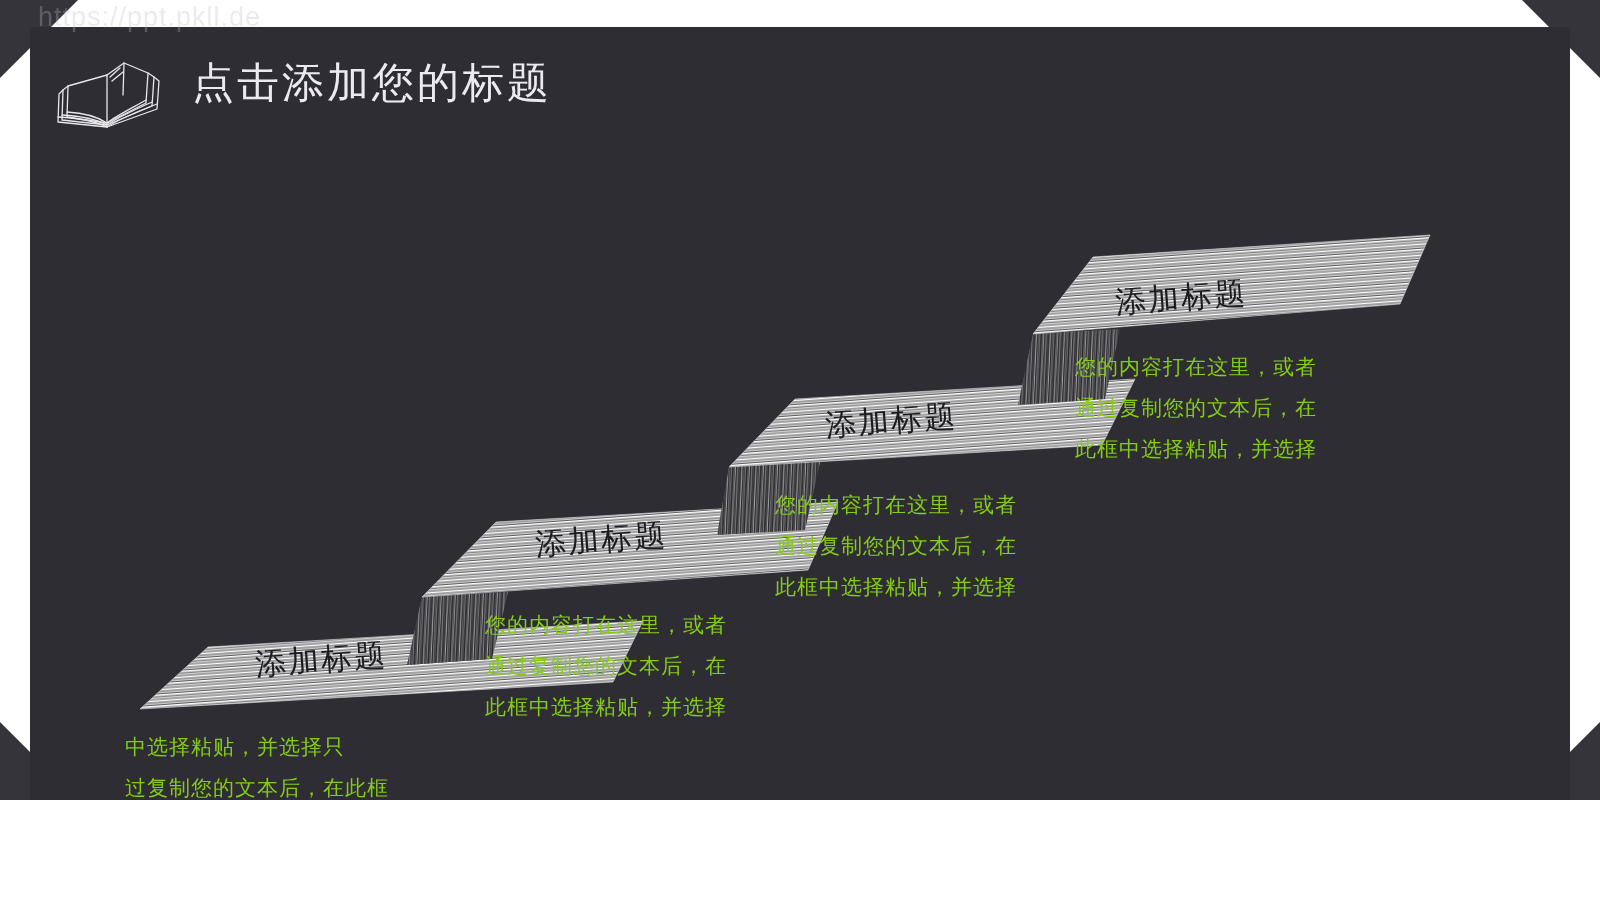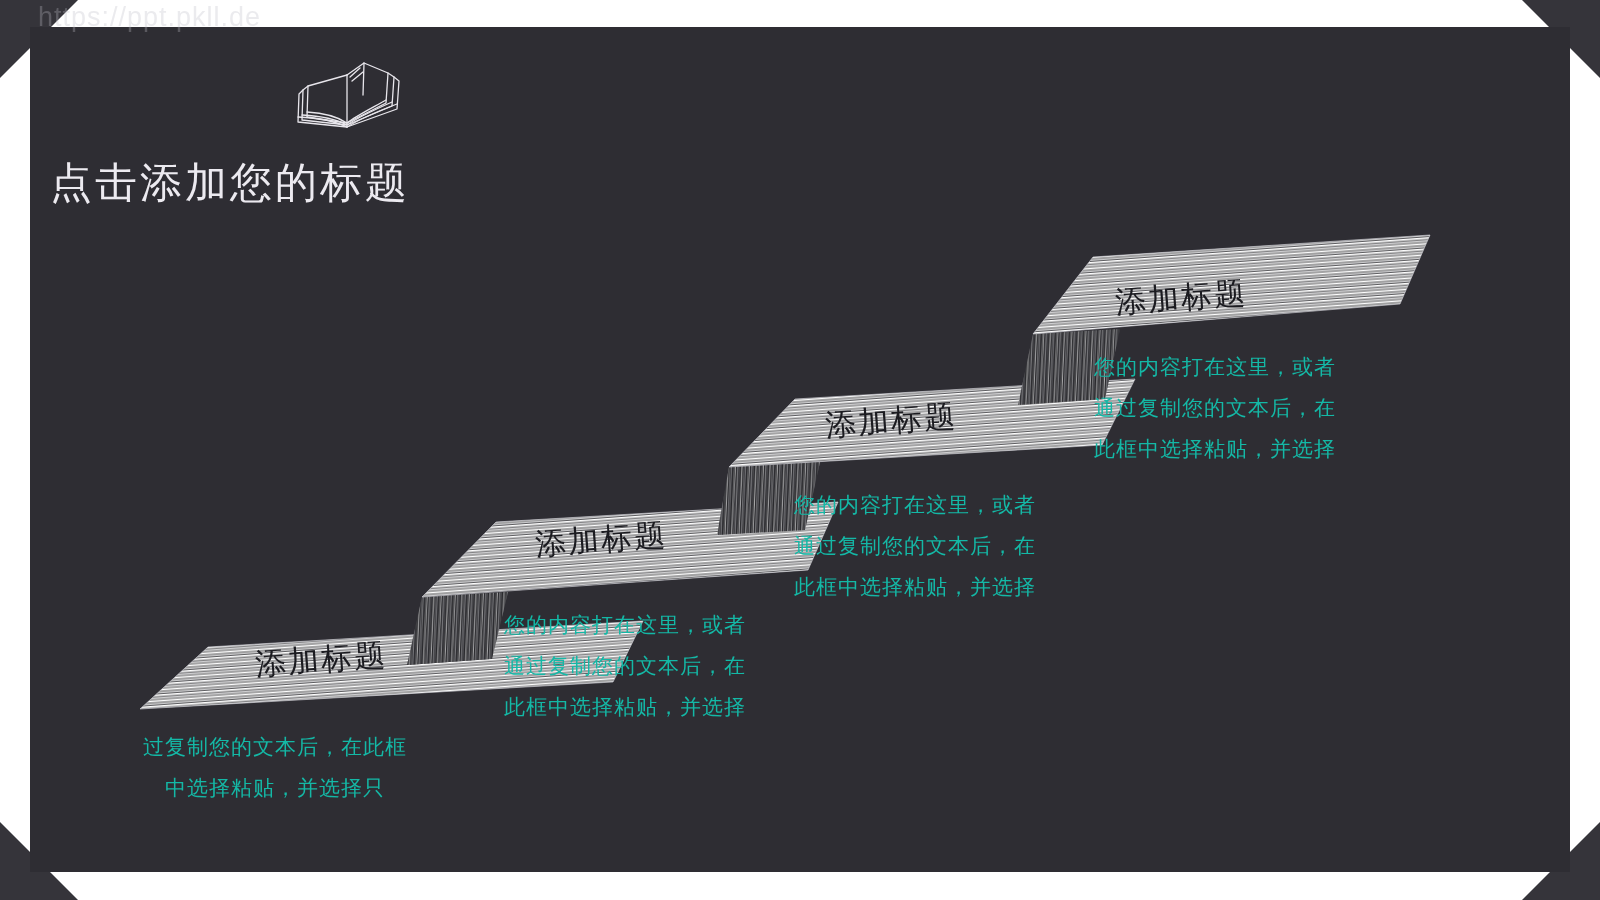--- a/index.html
+++ b/index.html
@@ -3,21 +3,21 @@
 <meta charset="utf-8">
 <style>
   html, body {
     margin: 0;
     padding: 0;
     background: #ffffff;
   }
   #slide {
     position: relative;
     width: 1600px;
-    height: 900px;
+    height: 800px;
     overflow: hidden;
     background: #ffffff;
     font-family: "Liberation Serif", "DejaVu Serif", serif;
   }
 
   
   .corner-wedge {
     position: absolute;
     width: 0; height: 0;
     z-index: 1;
@@ -68,24 +68,23 @@
     white-space: nowrap;
     user-select: none;
   }
 
   
   .header {
     position: absolute;
     left: 20px;
     top: 28px;
     display: flex;
-    align-items: flex-end;
+    align-items: flex-start;
     gap: 22px;
     z-index: 5;
-    flex-direction: column;
   }
   .book-icon {
     width: 120px;
     height: 78px;
     display: block;
   }
   .page-title {
     font-size: 42px;
     color: #eceaf0;
     letter-spacing: 3px;
@@ -109,22 +108,22 @@
     white-space: nowrap;
     font-family: "Liberation Serif", "DejaVu Serif", serif;
     z-index: 5;
     transform: rotate(-4.2deg);
   }
 
   .step-body {
     position: absolute;
     font-size: 21px;
     line-height: 41px;
-    color: #14b8a6;
-    text-align: center;
+    color: #84cc16;
+    text-align: left;
     letter-spacing: 1px;
     font-family: "Liberation Serif", "DejaVu Serif", serif;
     z-index: 5;
   }
 </style>
 </head>
 <body>
 
 <div id="slide">
 
@@ -218,22 +217,22 @@
         </g>
       </svg>
     </div>
 
     <div class="step-title" style="left:225px; top:612px;">添加标题</div>
     <div class="step-title" style="left:505px; top:492px;">添加标题</div>
     <div class="step-title" style="left:795px; top:373px;">添加标题</div>
     <div class="step-title" style="left:1085px; top:250px;">添加标题</div>
 
     <div class="step-body" style="left:95px; top:700px; width:300px;">
+      <div>中选择粘贴，并选择只</div>
       <div>过复制您的文本后，在此框</div>
-      <div>中选择粘贴，并选择只</div>
     </div>
 
     <div class="step-body" style="left:455px; top:578px; width:280px;">
       <div>您的内容打在这里，或者</div>
       <div>通过复制您的文本后，在</div>
       <div>此框中选择粘贴，并选择</div>
     </div>
 
     <div class="step-body" style="left:745px; top:458px; width:280px;">
       <div>您的内容打在这里，或者</div>

